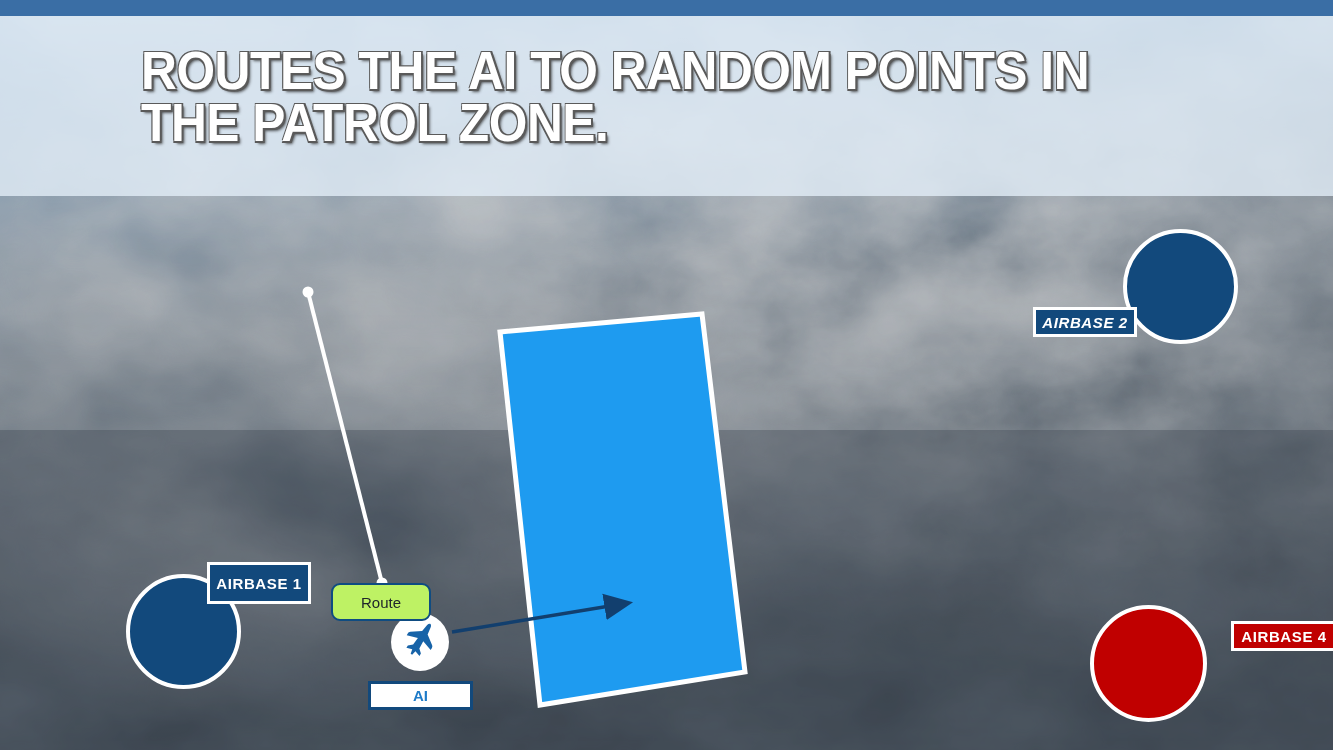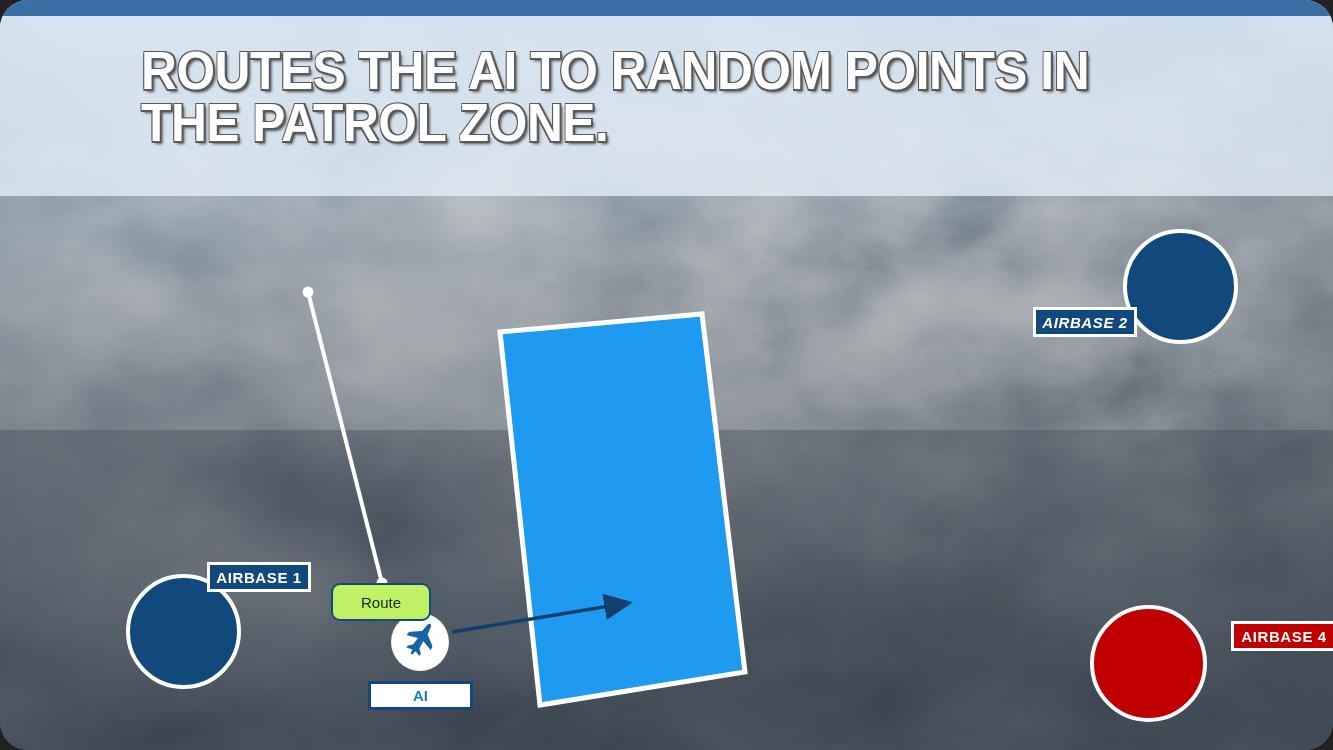--- a/index.html
+++ b/index.html
@@ -3,21 +3,20 @@
 <meta charset="utf-8">
 <style>
   html,body{margin:0;padding:0;background:#222;}
   body{font-family:"Liberation Sans", sans-serif;}
 
   #stage{
     position:relative;
     width:1333px;height:750px;
     overflow:hidden;
     background:#4a5560;
-    border-radius:28px;
   }
 
   
   #sky{position:absolute;inset:0;z-index:0;}
   #sky svg{display:block;width:1333px;height:750px;}
 
   
   .top-strip{
     position:absolute;left:0;top:0;width:1333px;height:16px;
     background:#3a6ea5;z-index:5;
@@ -237,21 +236,21 @@
   <svg class="ln" width="1333" height="750">
     <defs>
       <marker id="ah" markerWidth="9" markerHeight="9" refX="7" refY="4.5" orient="auto" markerUnits="strokeWidth">
         <path d="M0,0.6 L8.5,4.5 L0,8.4 z" fill="#123F6E"></path>
       </marker>
     </defs>
     <line x1="452" y1="632" x2="628" y2="603" stroke="#123F6E" stroke-width="3.4" marker-end="url(#ah)"></line>
   </svg>
 
 
-  <div class="tag tag-navy" style="left:207px;top:562px;width:104px;height:30px;">
+  <div class="tag tag-navy" style="left:207px;top:562px;width:104px;height:42px;">
     <span>AIRBASE 1</span>
   </div>
 
   <div class="tag tag-navy" style="left:1033px;top:307px;width:104px;height:30px;font-style:italic;">
     <span>AIRBASE 2</span>
   </div>
 
   <div class="tag tag-red" style="left:1231px;top:621px;width:106px;height:30px;">
     <span>AIRBASE 4</span>
   </div>

